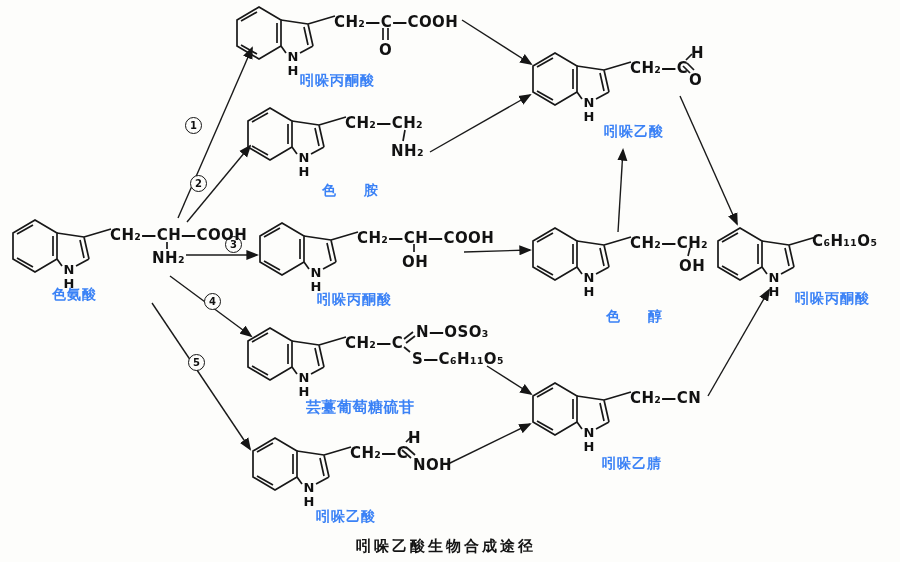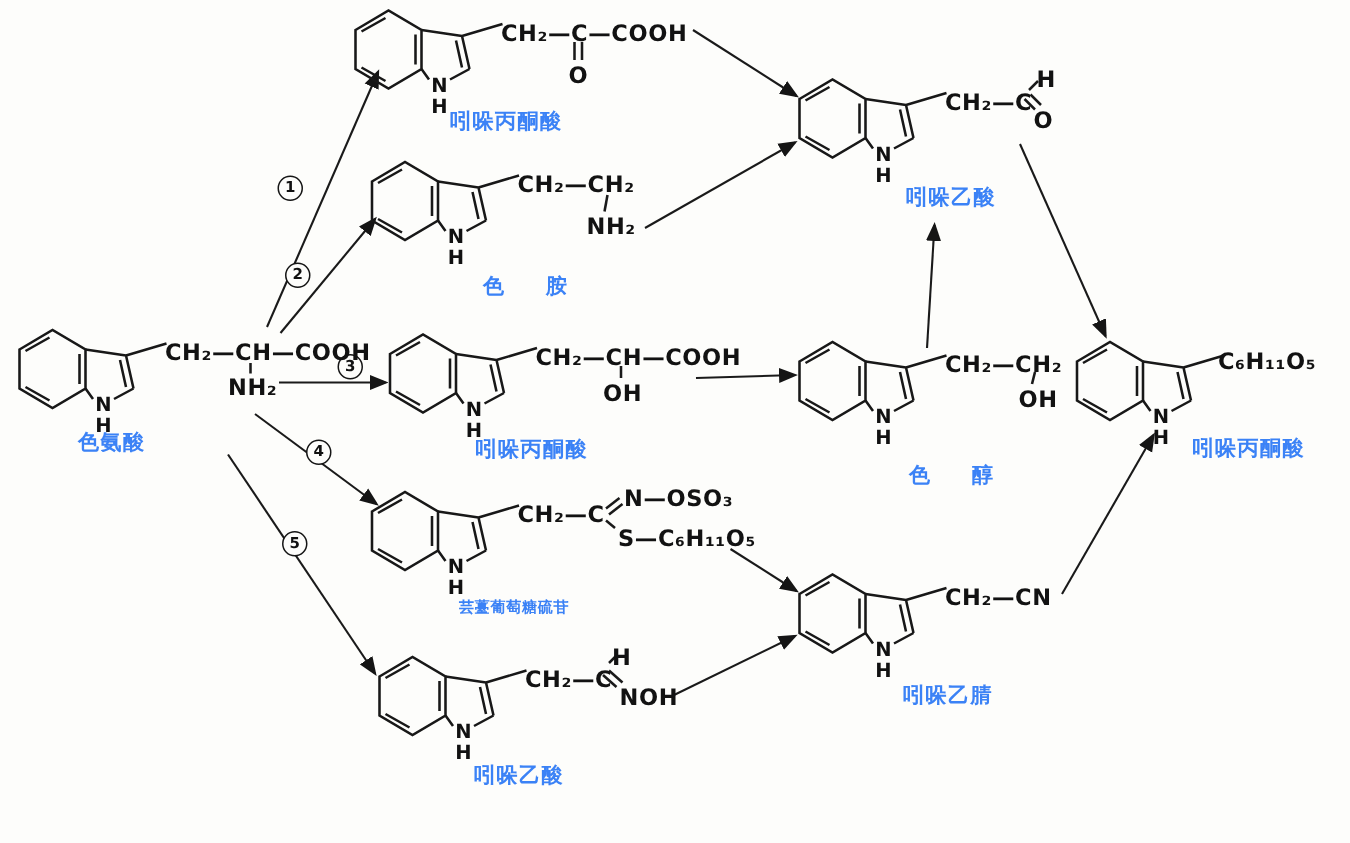--- a/index.html
+++ b/index.html
@@ -1,21 +1,21 @@
 <!DOCTYPE html>
 <html><head>
 <meta charset="utf-8">
 <style>
   html,body{margin:0;padding:0;background:#fff;}
   #canvas{position:relative;width:900px;height:562px;background:#fdfdfb;overflow:hidden;
           font-family:"DejaVu Sans",sans-serif;}
   .abs{position:absolute;}
   .f{font:bold 15px "DejaVu Sans",sans-serif;color:#121212;letter-spacing:.4px;white-space:nowrap;}
   .cn{font:bold 14px "Liberation Sans",sans-serif;color:#3b82f6;letter-spacing:1px;white-space:nowrap;}
-  .cn.small{font-size:10px;letter-spacing:.5px;}
+  .cn.small{font-size:15px;letter-spacing:.5px;}
   .cn.gap{letter-spacing:28px;}
   .caption{font:bold 15px "Liberation Sans",sans-serif;color:#141414;letter-spacing:3px;}
   .ring{position:absolute;width:104px;height:78px;overflow:visible;}
   .ring polygon,.ring path{fill:none;stroke:#181818;stroke-width:1.7;}
   .ring text{font:bold 13px "DejaVu Sans",sans-serif;fill:#111;text-anchor:middle;}
   .overlay{position:absolute;left:0;top:0;}
   .overlay line{stroke:#1a1a1a;stroke-width:1.4;}
   .overlay line.bond{stroke-width:1.7;}
   .stepnum{position:absolute;width:15px;height:15px;border:1.4px solid #151515;border-radius:50%;
            font:bold 10px "DejaVu Sans",sans-serif;color:#111;text-align:center;line-height:15px;
@@ -176,14 +176,15 @@
   <svg class="ring" viewBox="0 0 104 78" style="left:713px;top:221px">
     <polygon points="5,20 27,7 49,20 49,46 27,59 5,46"></polygon>
     <path d="M9,21 25,12 M45,23 45,43 M25,54 9,45"></path>
     <path d="M49,20 76,24 M76,24 81,46 M72,27 76,45 M81,46 68,53 M54,53 49,46 M76,24 103,16"></path>
     <text x="61" y="61">N</text>
     <text x="61" y="75">H</text>
   </svg>
   <div class="f abs" style="left:812px;top:232px">C₆H₁₁O₅</div>
   <div class="cn abs" style="left:795px;top:290px">吲哚丙酮酸</div>
 
+  <div class="caption abs" style="left:356px;top:537px">吲哚乙酸生物合成途径</div>
 
 </div>
 
 </body></html>

